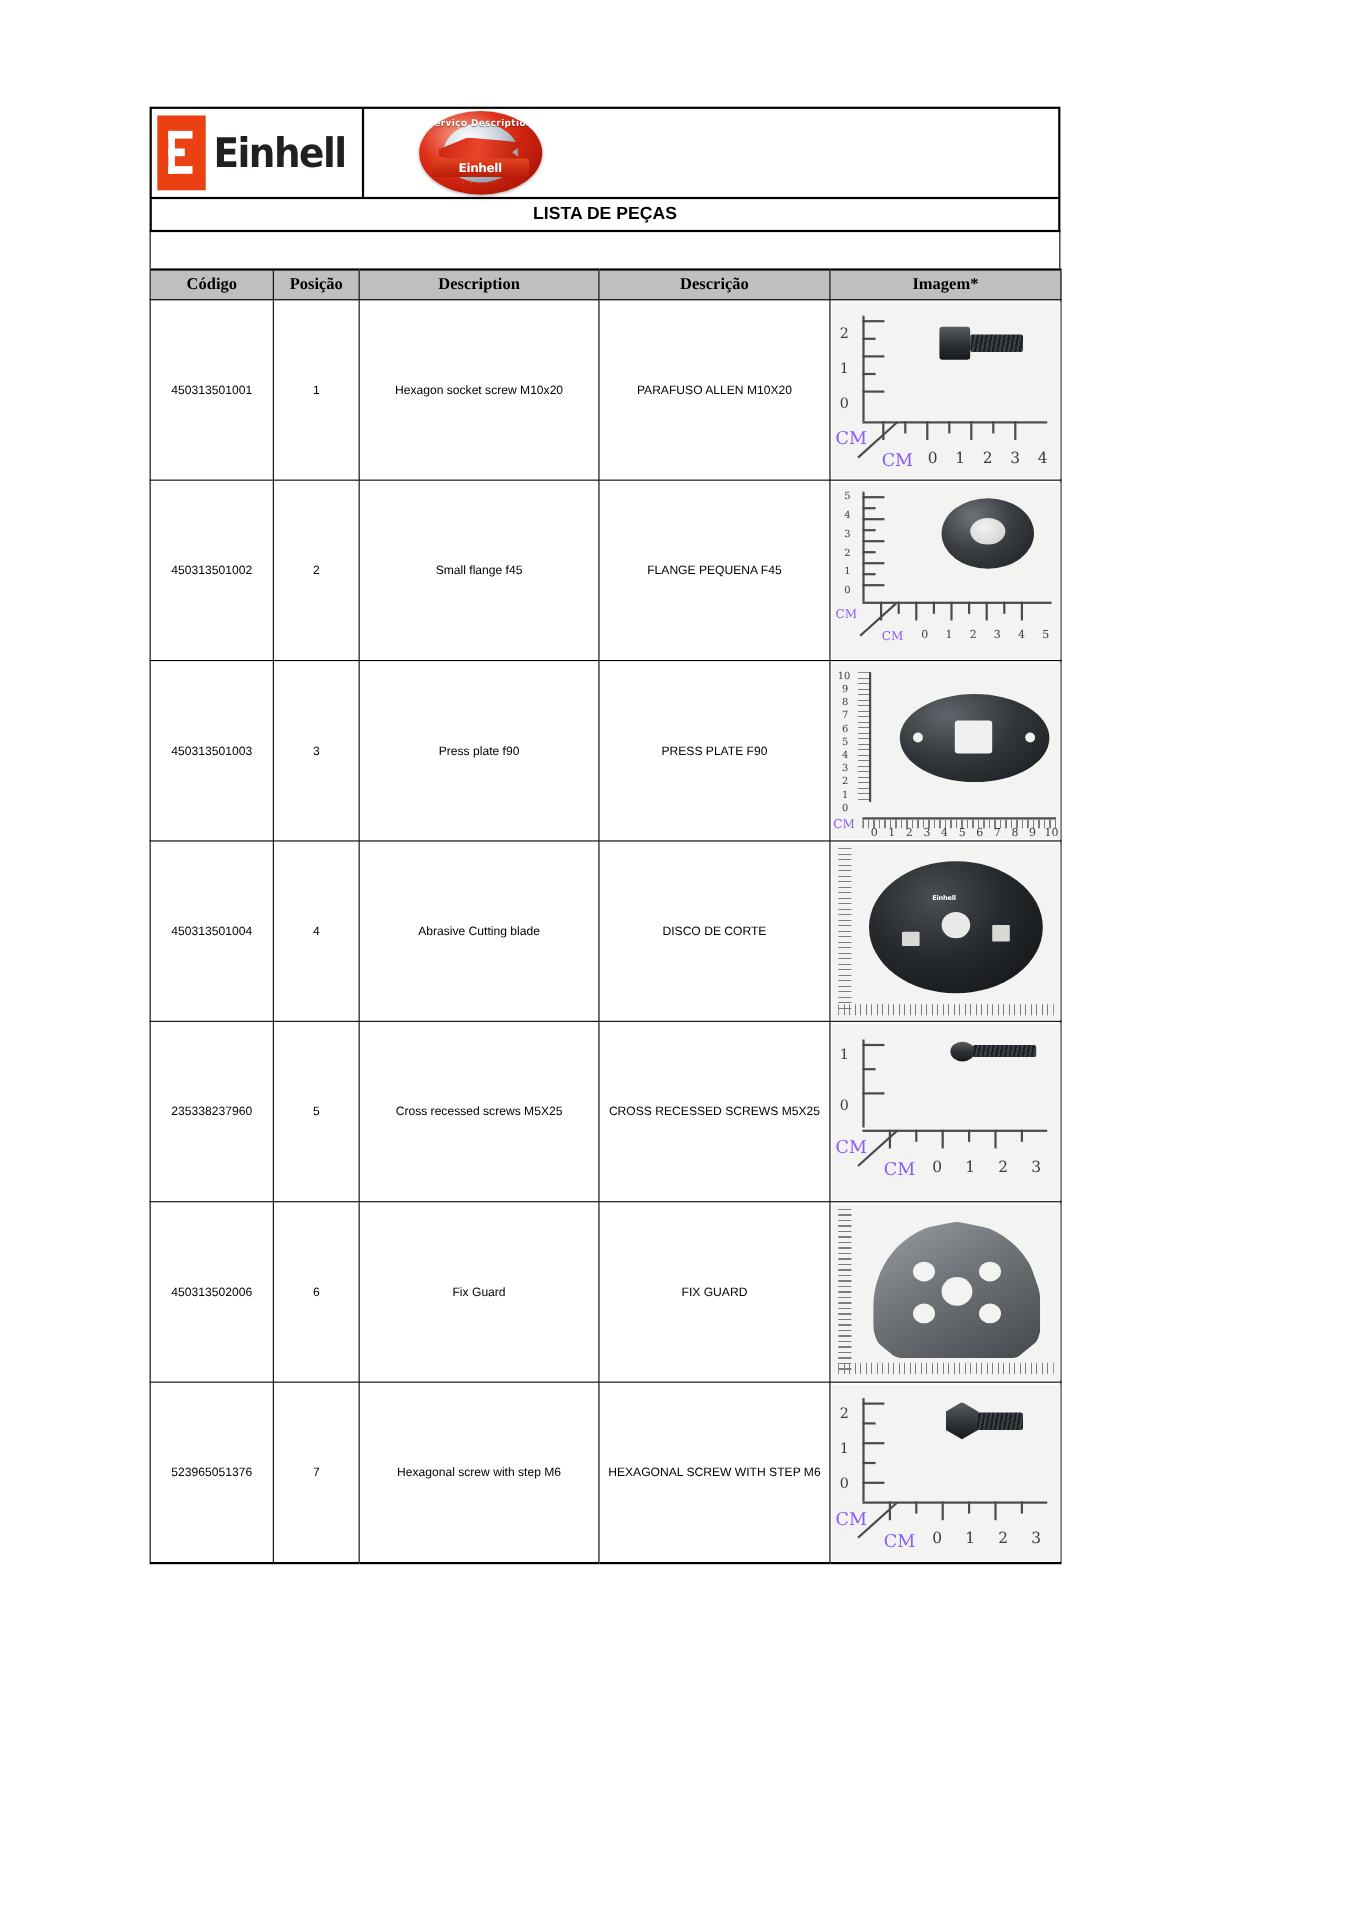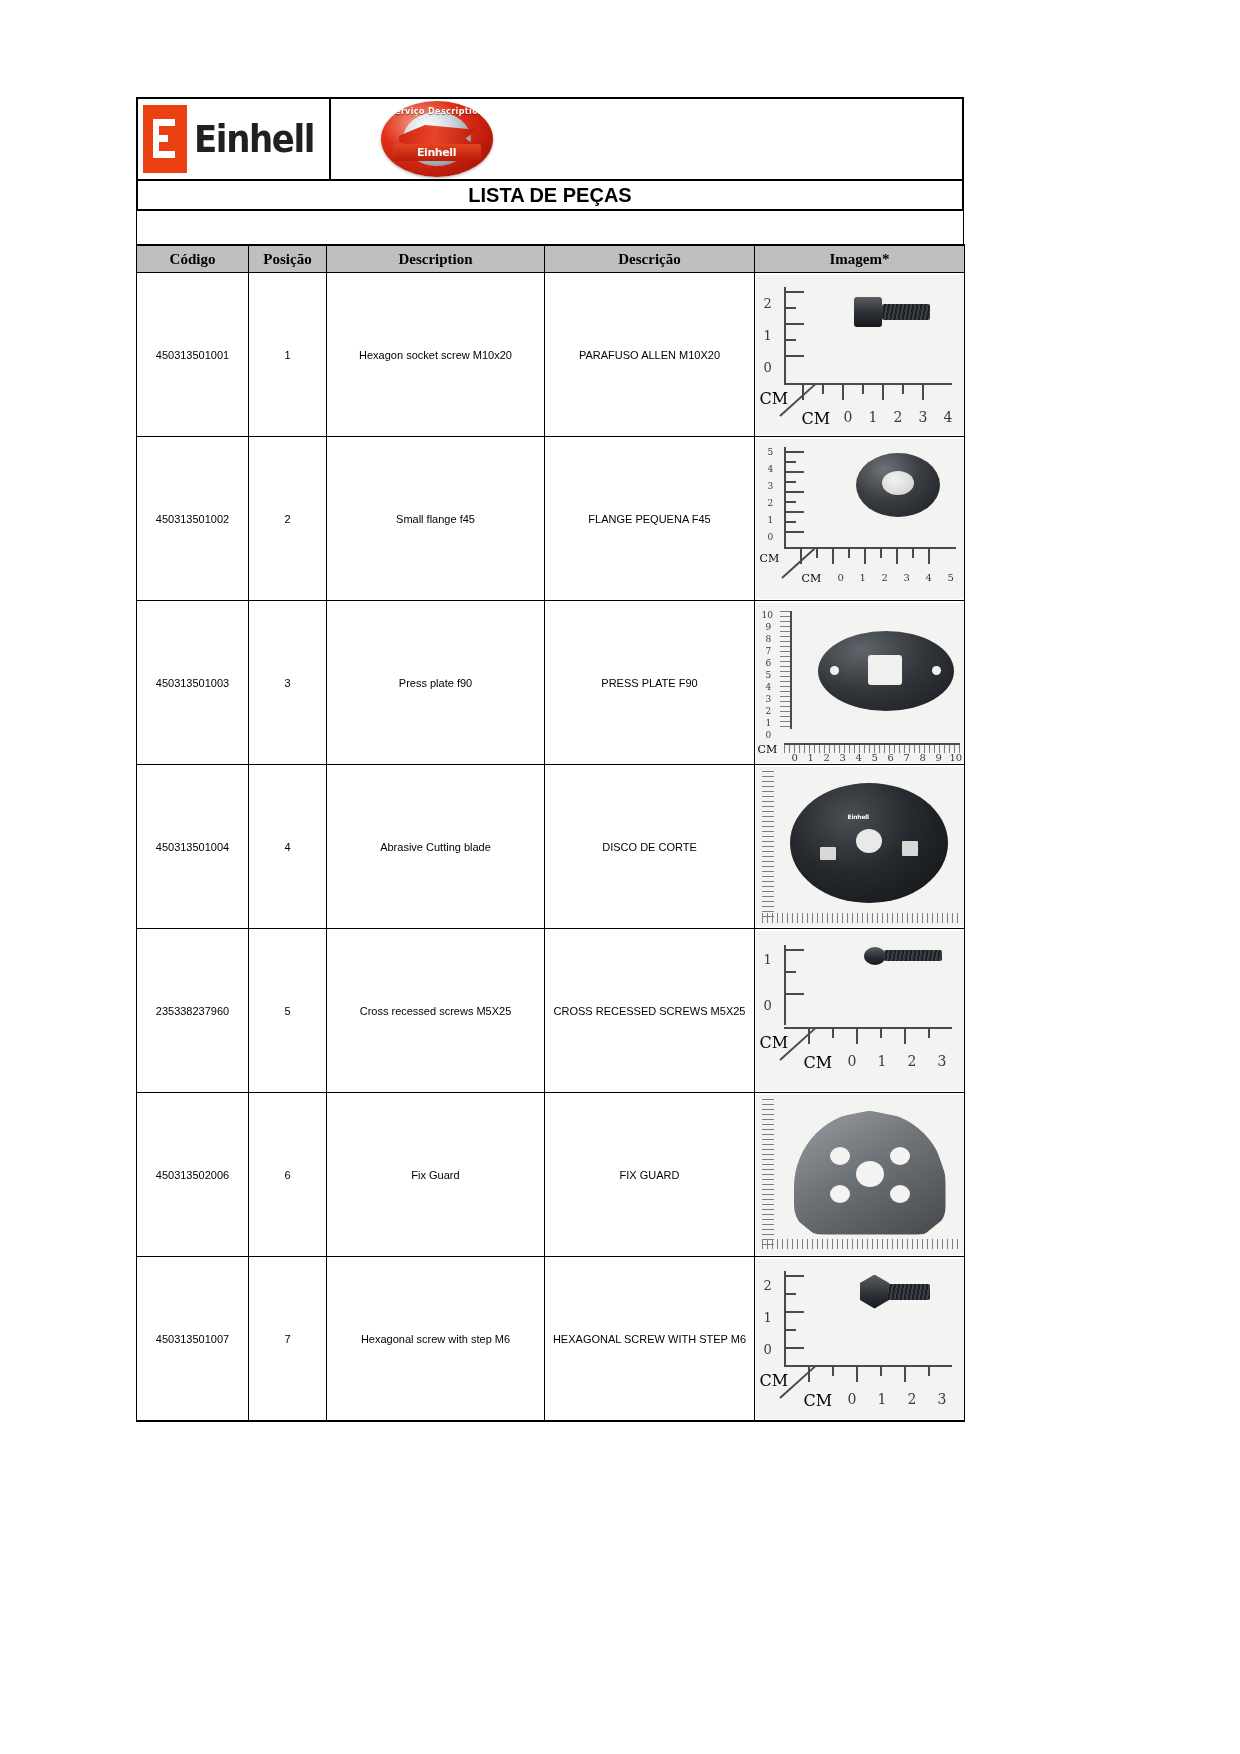--- a/index.html
+++ b/index.html
@@ -197,21 +197,21 @@
 
   
   .lista-band {
     border: 2.5px solid #000;
     border-top: none;
     height: 30px;
     display: flex;
     align-items: center;
     justify-content: center;
     font-weight: bold;
-    font-size: 20px;
+    font-size: 16px;
     box-sizing: border-box;
   }
 
   
   .gap-strip {
     height: 33px;
     border-left: 1.2px solid #000;
     border-right: 1.2px solid #000;
     box-sizing: border-box;
   }
@@ -311,21 +311,21 @@
     font-family: "DejaVu Serif", serif;
     font-size: 14px;
     color: #3a3a3a;
     line-height: 1;
   }
   .hnum.sm { font-size: 10px; }
   .cmlabel {
     position: absolute;
     font-family: "DejaVu Serif", serif;
     font-size: 16px;
-    color: #000000;
+    color: #8b5cf6;
     letter-spacing: 0px;
   }
   .cmlabel.sm { font-size: 11px; }
   .diag {
     position: absolute;
     background: #4a4a4a;
     height: 2px;
     transform-origin: left center;
   }
 
@@ -678,21 +678,21 @@
               <div class="guard-hole" style="left:100px;top:66px;width:28px;height:26px;"></div>
               <div class="guard-hole" style="left:74px;top:52px;width:20px;height:18px;"></div>
               <div class="guard-hole" style="left:134px;top:52px;width:20px;height:18px;"></div>
               <div class="guard-hole" style="left:74px;top:90px;width:20px;height:18px;"></div>
               <div class="guard-hole" style="left:134px;top:90px;width:20px;height:18px;"></div>
             </div>
           </td>
         </tr>
 
         <tr>
-          <td>450313501007</td>
+          <td>523965051376</td>
           <td>7</td>
           <td>Hexagonal screw with step M6</td>
           <td>HEXAGONAL SCREW WITH STEP M6</td>
           <td class="img-cell">
             <div class="photo">
               <div class="vruler" style="top:12px;height:94px;"></div>
               <div class="vtick major" style="top:16px;"></div>
               <div class="vtick" style="top:34px;"></div>
               <div class="vtick major" style="top:52px;"></div>
               <div class="vtick" style="top:70px;"></div>

